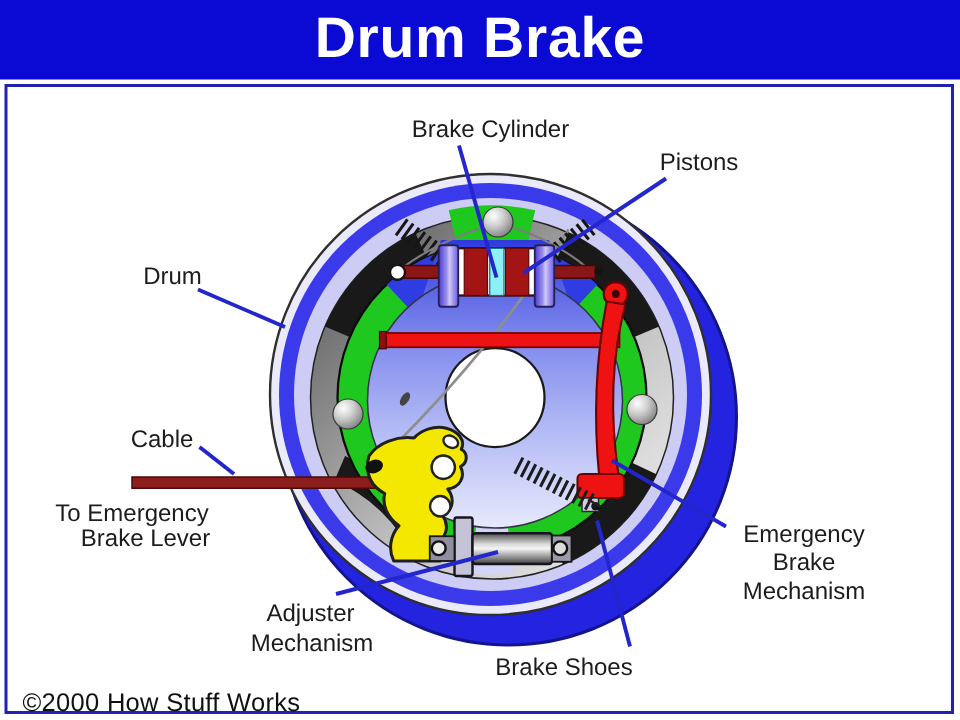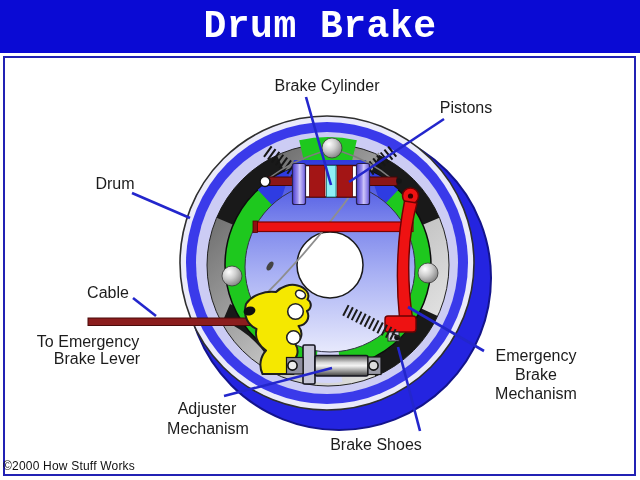--- a/index.html
+++ b/index.html
@@ -6,28 +6,28 @@
   .stage{
     position:relative;width:640px;height:480px;overflow:hidden;
     background:#ffffff;font-family:"Liberation Sans",sans-serif;
   }
   .frame{
     position:absolute;left:3px;top:56px;width:633px;height:420px;
     box-sizing:border-box;border:2px solid #2121b4;background:transparent;
   }
   .header{
     position:absolute;left:0;top:0;width:640px;height:53px;
-    background:#0a0ad4;display:flex;align-items:center;justify-content:center;font-family:Liberation Mono, monospace;
+    background:#0a0ad4;display:flex;align-items:center;justify-content:center;
   }
   .header .title{
     color:#ffffff;font-size:38px;font-weight:bold;letter-spacing:0.5px;margin:0;
   }
   svg.diagram{position:absolute;left:0;top:0;}
   .copyright{
-    position:absolute;left:3px;top:459px;font-size:12px;color:#101010;
+    position:absolute;left:15px;top:459px;font-size:17px;color:#101010;
     letter-spacing:0.2px;
   }
   text.lbl{
     font-family:"Liberation Sans",sans-serif;font-size:16px;fill:#1c1c1c;
   }
 </style>
 </head>
 <body>
 
 <div class="stage">

